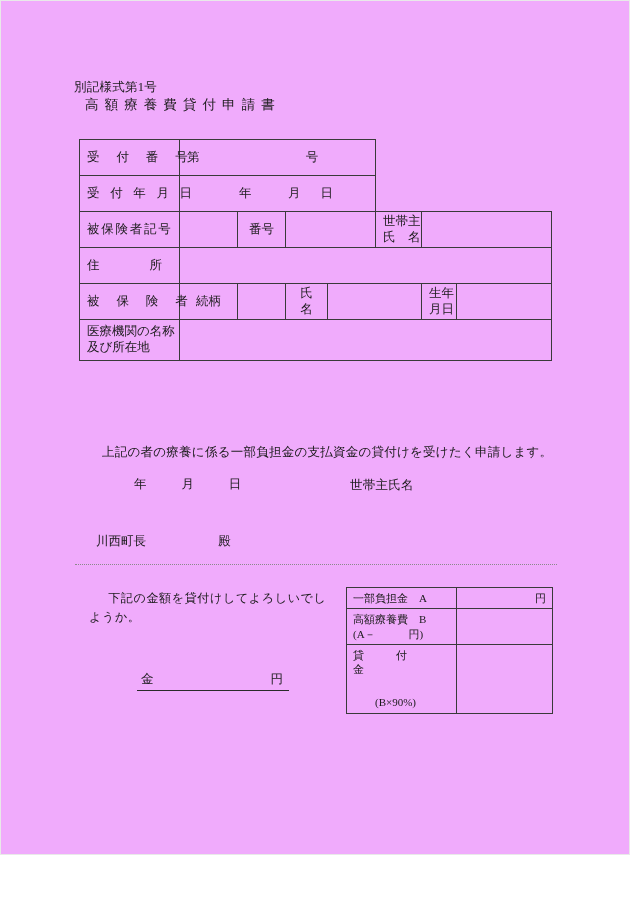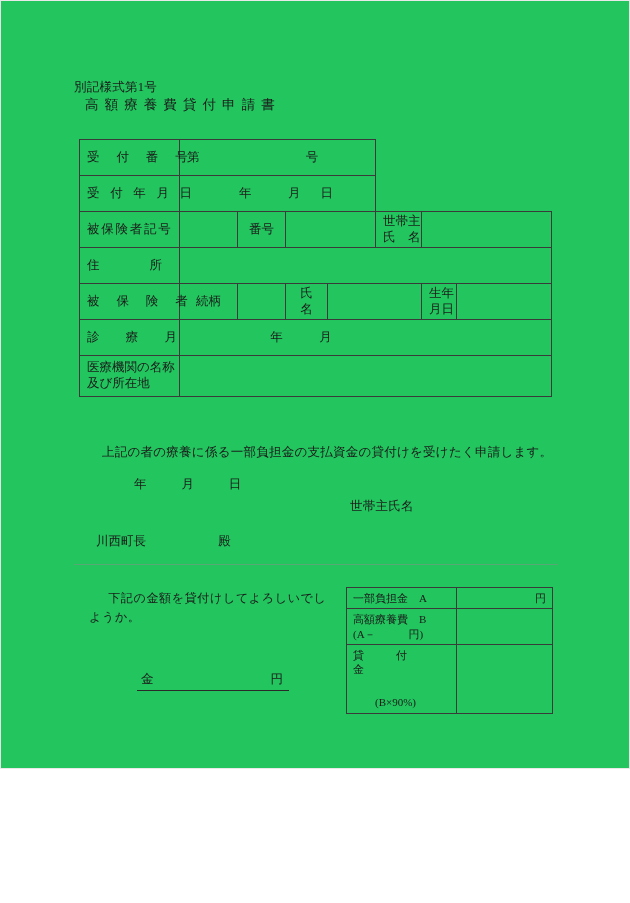--- a/index.html
+++ b/index.html
@@ -7,22 +7,22 @@
     padding: 0;
     background: #ffffff;
   }
   body {
     font-family: "Liberation Serif", "DejaVu Serif", serif;
     color: #1a1a1a;
   }
   #page {
     position: relative;
     width: 630px;
-    height: 769px;
-    background: #22c55e;
+    height: 855px;
+    background: #f0abfc;
     border: 1px solid #e9e9e9;
     box-sizing: border-box;
     overflow: hidden;
     padding-left: 24px;
   }
 
   
   .abs { position: absolute; }
 
   
@@ -82,21 +82,21 @@
     line-height: 1.6;
   }
   #apply-sentence { left: 101px; top: 441px; }
   #date-line {
     left: 133px; top: 475px;
     font-size: 12.5px;
     letter-spacing: 0.02em;
   }
   #date-line span { display: inline-block; width: 44px; }
   #date-line span:last-child { width: auto; }
-  #applicant-name { left: 349px; top: 496px; font-family: Liberation Mono, monospace; }
+  #applicant-name { left: 349px; top: 474px; }
   #addressee {
     left: 95px; top: 532px;
     font-size: 12.5px;
   }
   #addressee .gap { display: inline-block; width: 66px; }
 
   
   #cut-line {
     left: 74px; top: 563px;
     width: 482px;
@@ -210,28 +210,20 @@
       <td></td>
       <td class="cell-center">氏 名</td>
       <td colspan="2"></td>
       <td class="cell-center lbl-2l">
         <span class="sub-line">生年</span>
         <span class="sub-line">月日</span>
       </td>
       <td></td>
     </tr>
 
-    <tr>
-      <td class="lbl sp1">診　療　月</td>
-      <td colspan="7" class="ymd">
-        <span style="display:inline-block;width:80px"></span>
-        <span class="g">年</span>
-        <span>月</span>
-      </td>
-    </tr>
 
     <tr>
       <td class="lbl-2l" style="height:40px">
         <span class="sub-line">医療機関の名称</span>
         <span class="sub-line">及び所在地</span>
       </td>
       <td colspan="7"></td>
     </tr>
 
   </tbody>

